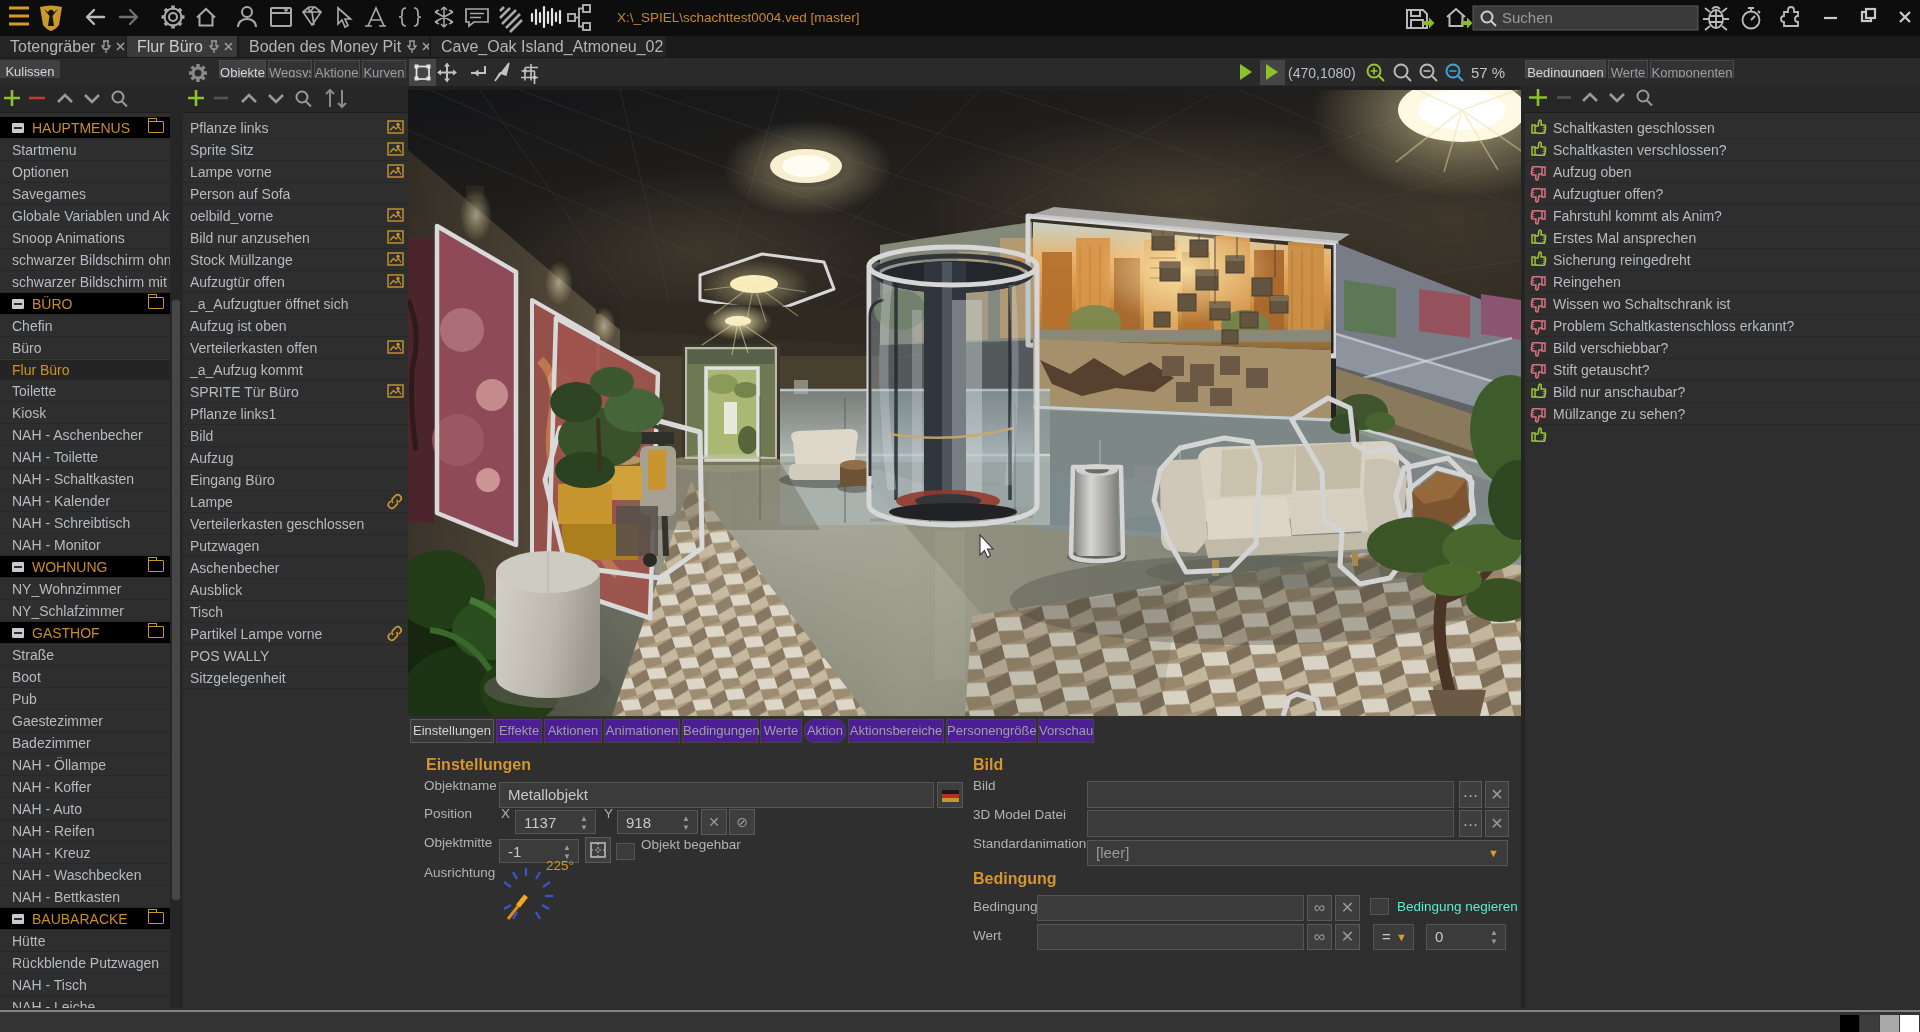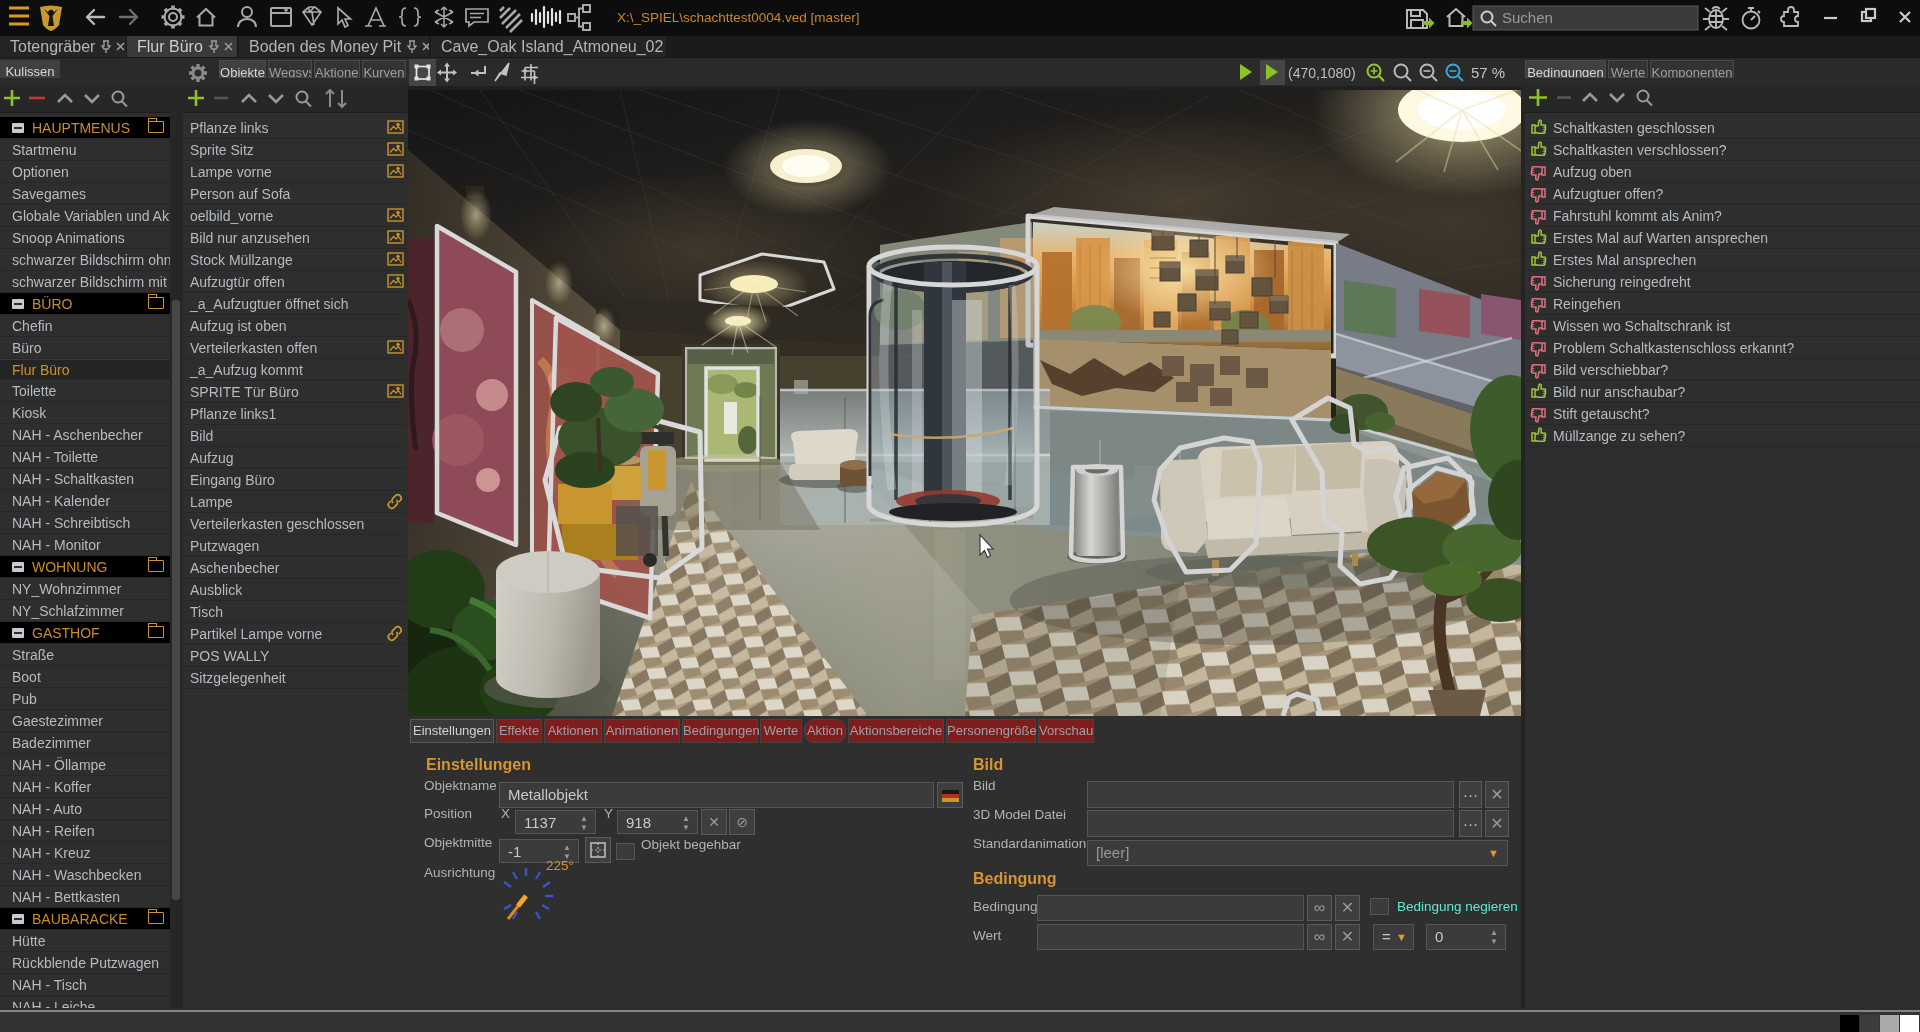--- a/index.html
+++ b/index.html
@@ -32,21 +32,21 @@
   border:1.5px solid #c9962e; border-radius:1px; }
 .folder:before { content:""; position:absolute; left:-1px; top:-4px; width:7px; height:3px;
   border:1.5px solid #c9962e; border-bottom:none; border-radius:1px 1px 0 0; }
 
 #statusbar { left:0; top:1010px; width:1920px; height:22px; background:#333333; border-top:2px solid #848484; }
 .sq { position:absolute; top:3px; width:19px; height:19px; }
 
 #scene { left:408px; top:90px; width:1113px; height:626px; background:#1a1a1c; }
 
 #bottompanel { left:408px; top:716px; width:1113px; height:292px; background:#2f2f2f; }
-.btab { position:absolute; top:3px; height:24px; background:#7f1d1d; border:1px solid #454545;
+.btab { position:absolute; top:3px; height:24px; background:#4c1d95; border:1px solid #454545;
   color:#9aa0a5; font-size:13px; line-height:22px; padding:0; text-align:center; white-space:nowrap; }
 .btab.sel { background:#3a3a3a; color:#cfd3d6; border-color:#5a5a5a; }
 .fh { position:absolute; color:#d5952f; font-size:16px; font-weight:bold; }
 .flabel { position:absolute; color:#b2b2b2; font-size:13.5px; white-space:nowrap; }
 .field { position:absolute; background:#3b3b3b; border:1px solid #555555; color:#c8c8c8;
   font-size:15px; line-height:24px; padding-left:8px; }
 .fbtn { position:absolute; background:#3e3e3e; border:1px solid #5a5a5a; color:#b9b9b9;
   text-align:center; }
 .spin { position:absolute; right:3px; top:3px; width:12px; color:#999; font-size:8px; line-height:9px; }
 .chk { position:absolute; width:19px; height:17px; background:#3b3b3b; border:1px solid #555; }
@@ -343,29 +343,28 @@
       </g>
     </svg>
   </div>
   <div class="abs" style="left:407px;top:86px;width:1114px;height:4px;background:#1f1f1f;"></div>
   <div class="abs plist" id="list3" style="left:1525px;top:112px;width:395px;height:896px;padding-top:4px;">
     <div class="row nb" style="padding-left:28px;">Schaltkasten geschlossen</div>
     <div class="row nb" style="padding-left:28px;">Schaltkasten verschlossen?</div>
     <div class="row nb" style="padding-left:28px;">Aufzug oben</div>
     <div class="row nb" style="padding-left:28px;">Aufzugtuer offen?</div>
     <div class="row nb" style="padding-left:28px;">Fahrstuhl kommt als Anim?</div>
-    <div class="row nb" style="padding-left:28px;">Erstes Mal auf Warten ansprechen</div>
     <div class="row nb" style="padding-left:28px;">Erstes Mal ansprechen</div>
     <div class="row nb" style="padding-left:28px;">Sicherung reingedreht</div>
     <div class="row nb" style="padding-left:28px;">Reingehen</div>
     <div class="row nb" style="padding-left:28px;">Wissen wo Schaltschrank ist</div>
     <div class="row nb" style="padding-left:28px;">Problem Schaltkastenschloss erkannt?</div>
     <div class="row nb" style="padding-left:28px;">Bild verschiebbar?</div>
+    <div class="row nb" style="padding-left:28px;">Stift getauscht?</div>
     <div class="row nb" style="padding-left:28px;">Bild nur anschaubar?</div>
-    <div class="row nb" style="padding-left:28px;">Stift getauscht?</div>
     <div class="row nb" style="padding-left:28px;">Müllzange zu sehen?</div>
     <svg class="abs" style="left:5px;top:4px;" width="20" height="335" viewBox="0 0 20 335">
       <defs>
         <g id="tu">
             <path d="M2 8 h3 v8 H2 Z M5 9 h3 l1-5 c0.3-1.5 2.5-1 2.3 0.5 L11 8 h3.5 c1.5 0 1.5 2 0.4 2.2 c1.1 0.4 0.9 2 -0.2 2.2 c1 0.4 0.7 1.9-0.3 2.1 c0.8 0.5 0.5 1.7-0.5 1.7 H8 L5 15.5 Z" fill="none" stroke-width="1.5"></path>
           </g>
         <g id="td">
             <use href="#tu" transform="rotate(180 8.5 11)"></use>
           </g>
       </defs>

